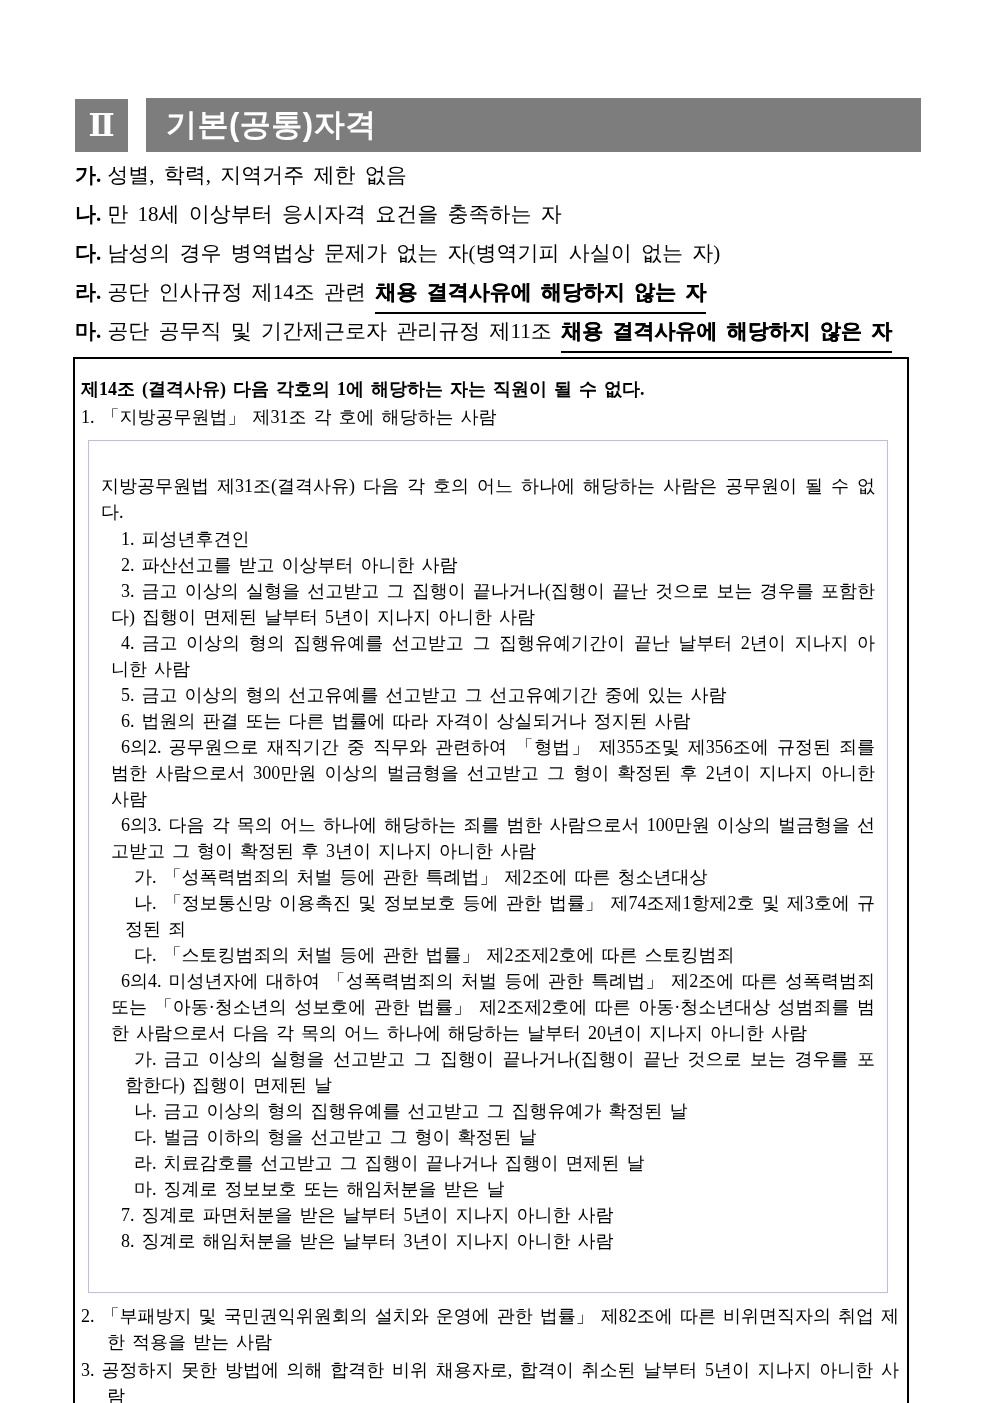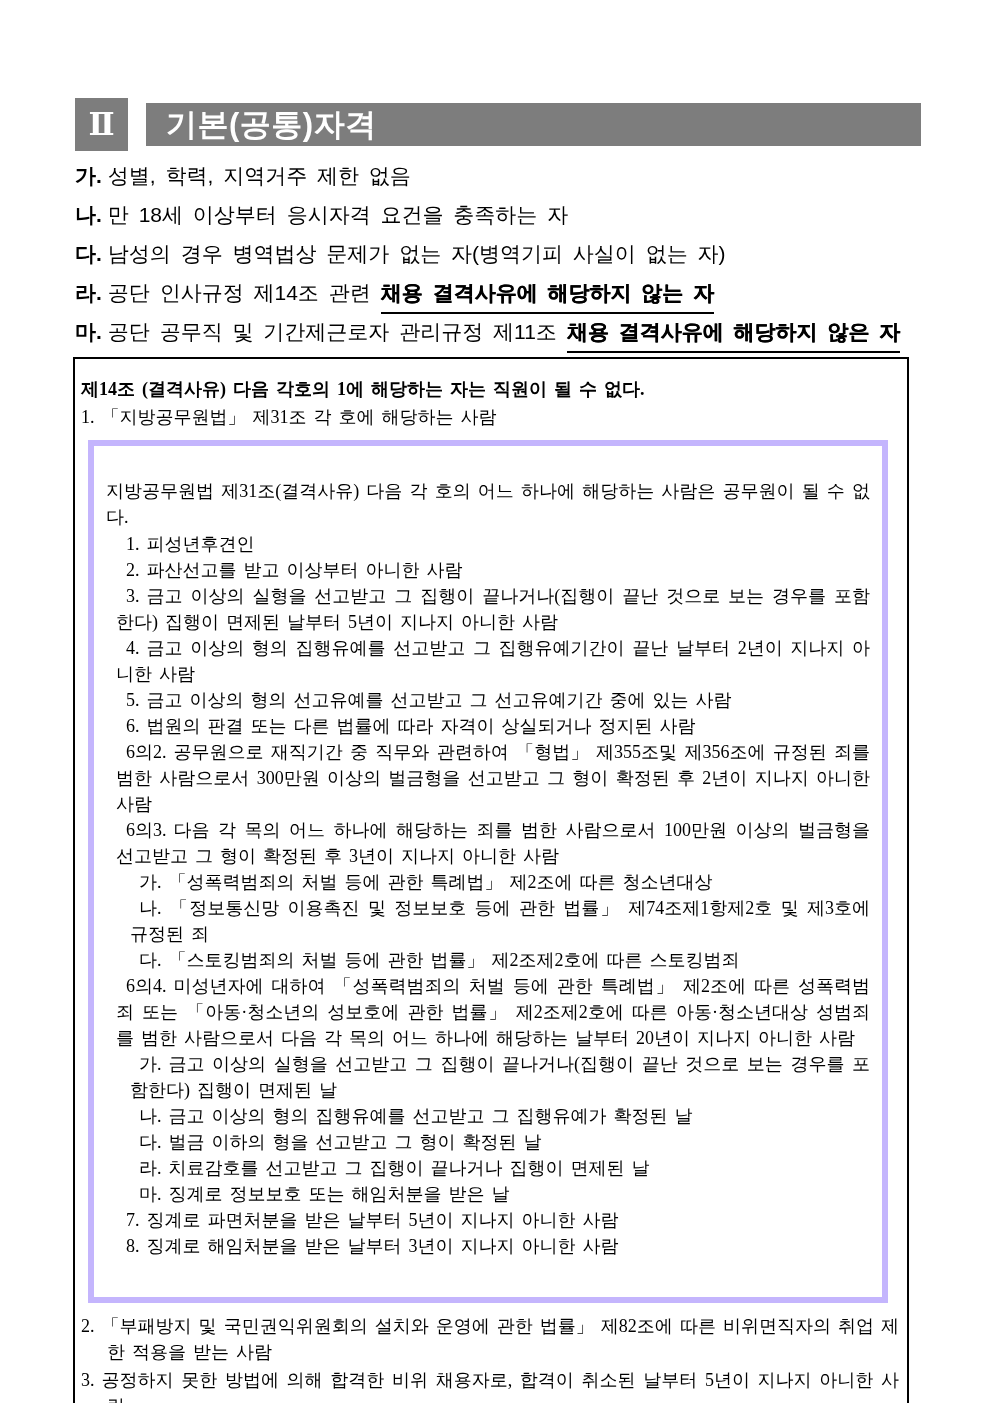--- a/index.html
+++ b/index.html
@@ -17,31 +17,31 @@
     position:absolute; top:98px; left:75px; right:71px;
     display:flex; align-items:center; gap:18px;
   }
   .badge {
     width:53px; height:53px; flex:0 0 53px;
     display:flex; align-items:center; justify-content:center;
     font-size:31px; font-weight:bold;
     font-family:"Liberation Serif","DejaVu Serif",serif;
   }
   .banner {
-    flex:1; height:43px;
+    flex:1; height:54px;
     display:flex; align-items:center;
     padding-left:20px;
     font-family:"Liberation Sans","DejaVu Sans",sans-serif;
     font-size:31px; font-weight:bold; letter-spacing:0.5px;
   }
 
   
   .quals {
     position:absolute; top:162px; left:75px; right:60px;
-    font-family:Liberation Sans, sans-serif;
+    font-family:Liberation Serif, serif;
     font-size:21px; line-height:27px; word-spacing:4px;
   }
   .qual { margin:0 0 12px 0; white-space:nowrap; }
   .qlabel { font-weight:bold; margin-right:6px; }
   .em {
     font-weight:bold;
     border-bottom:2px solid #000;
     padding-bottom:8px;
     text-shadow:0.5px 0 0 currentColor;
   }
@@ -59,21 +59,21 @@
   }
   .thin-rule { height:1px; background:#000; margin-top:3px; }
 
   .law-heading { margin:0 0 2px 0; font-weight:bold; }
   .law-item { margin:0; padding-left:26px; text-indent:-26px; text-align:justify; }
   .law-item .num { margin-right:7px; }
   .law-item.tail { margin-top:2px; }
 
   
   .inner-box {
-    border:6px solid #c4b5fd;
+    border:1px solid #c4b5fd;
     margin:10px 11px 10px 7px;
     padding:32px 12px 38px 12px;
     box-sizing:border-box;
     min-height:700px;
   }
   .inner-heading { margin:0 0 1px 0; text-align:justify; }
   .inner-item { margin:0; text-align:justify; }
   .inner-item .num { margin-right:7px; }
   .inner-item.lv1 { padding-left:10px; text-indent:10px; }
   .inner-item.lv2 { padding-left:24px; text-indent:9px; }

